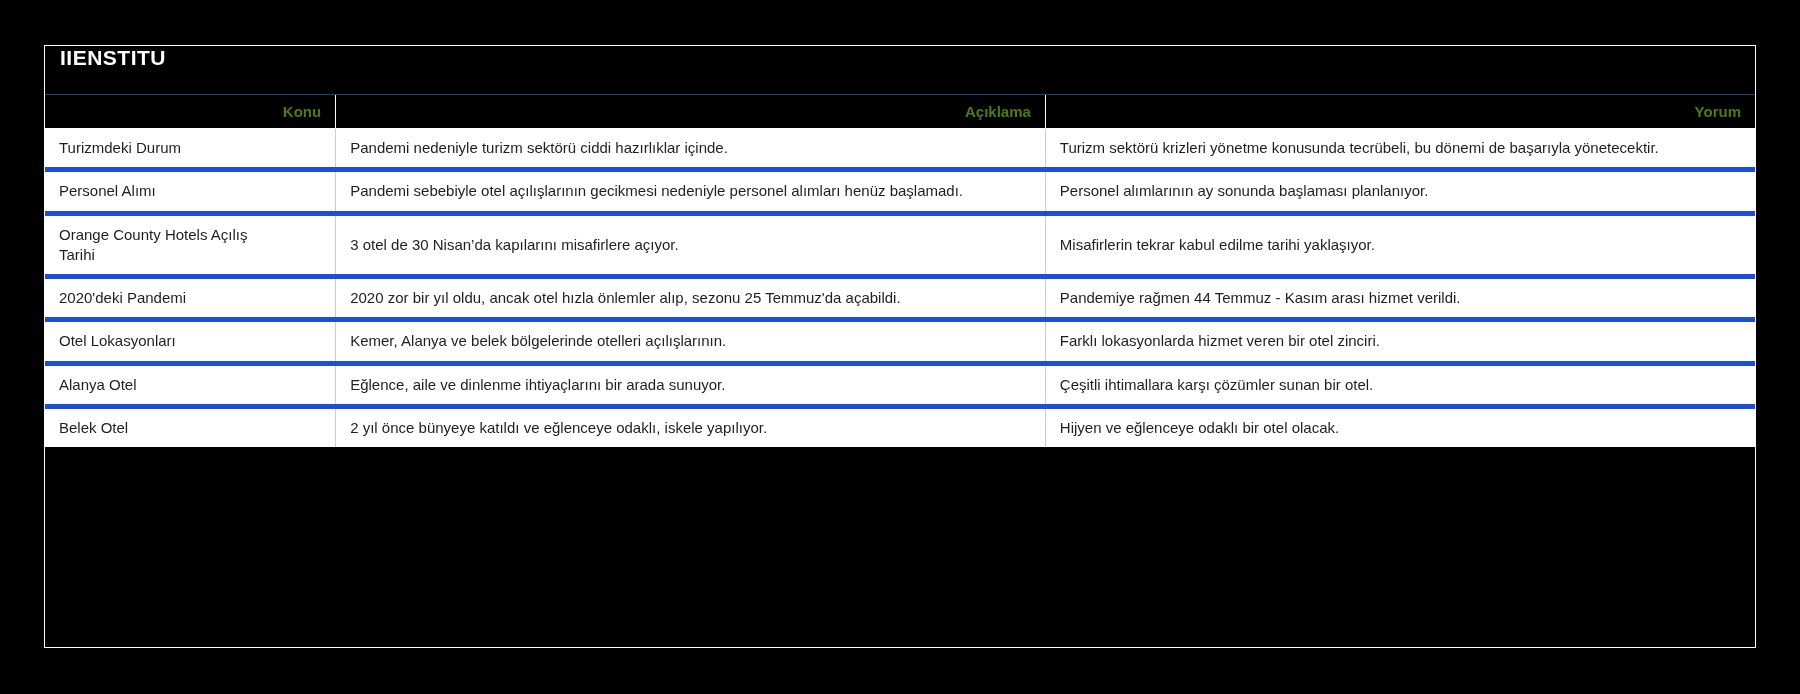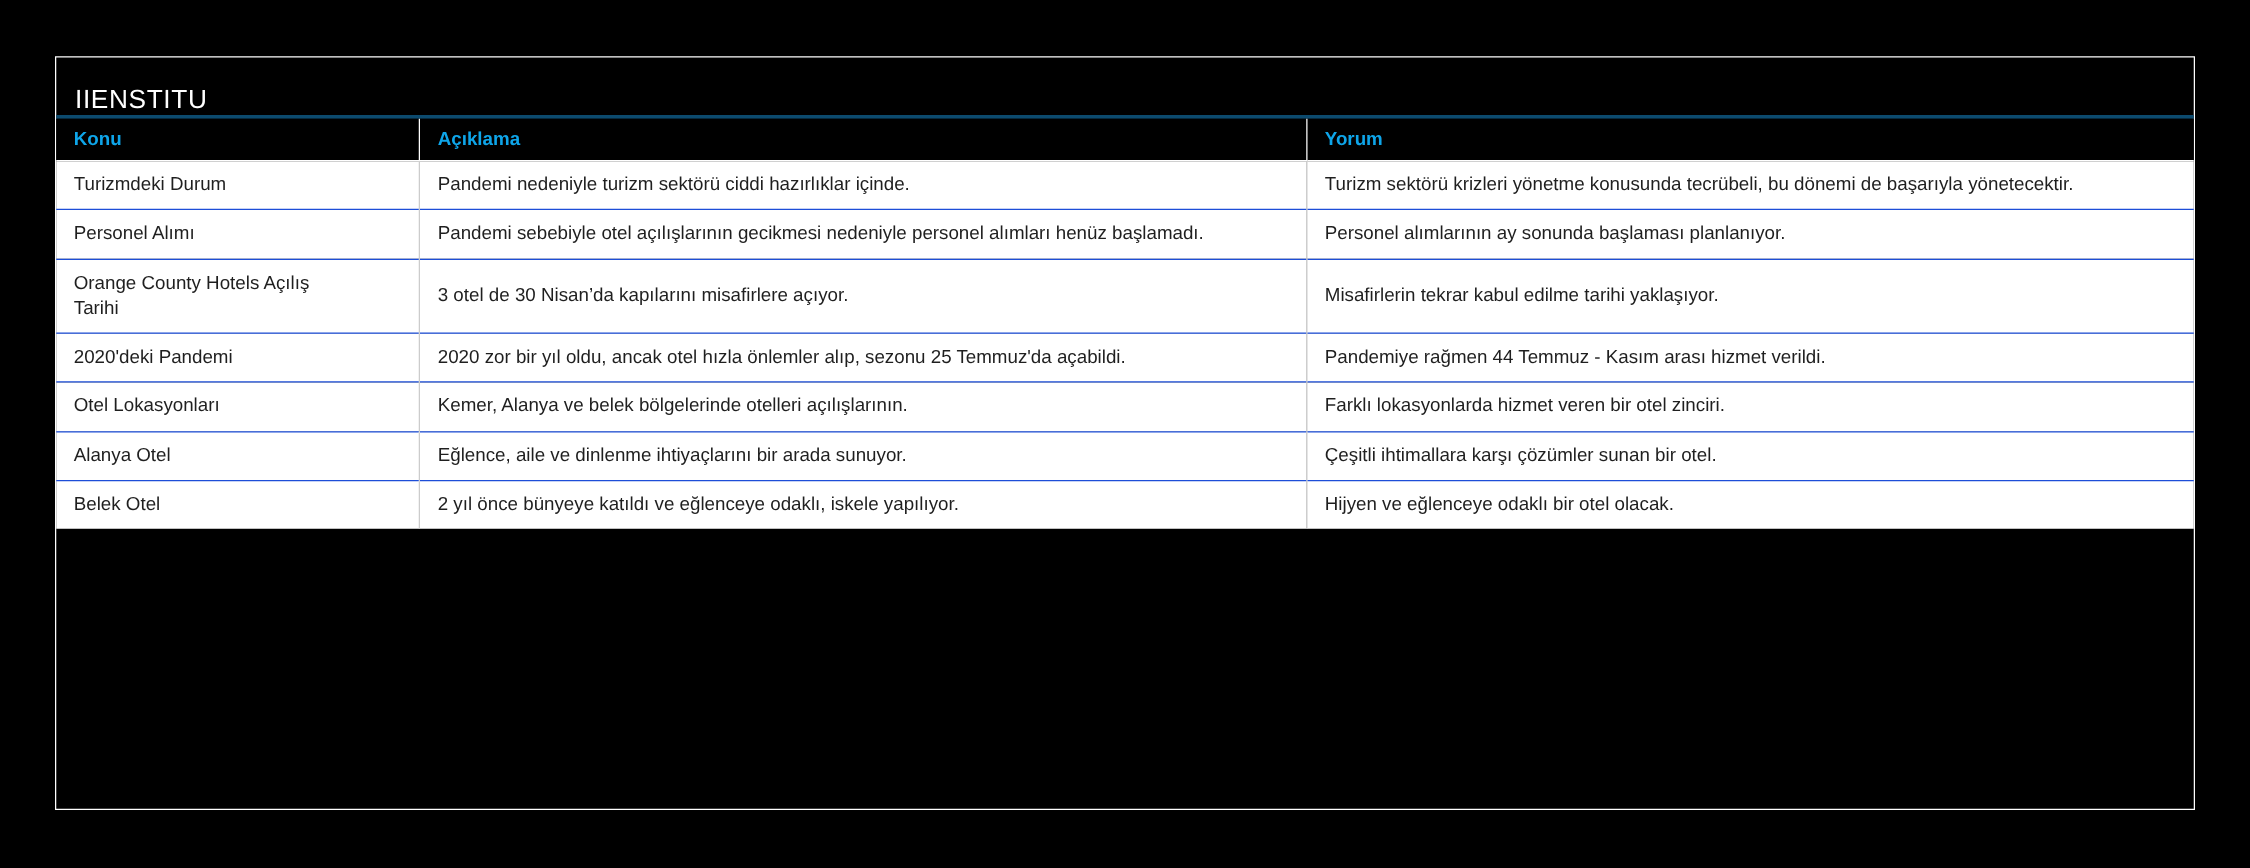--- a/index.html
+++ b/index.html
@@ -21,58 +21,58 @@
     top: 45px;
     width: 1712px;
     height: 603px;
     box-sizing: border-box;
     border: 1px solid #ffffff;
     background: #000000;
   }
   .title-bar {
     height: 49px;
     box-sizing: border-box;
-    border-bottom: 3px solid #0c4a6e;
+    border-bottom: 1px solid #0c4a6e;
     display: flex;
-    align-items: flex-end;
+    align-items: flex-start;
     padding: 0 15px;
     color: #ffffff;
     font-size: 21px;
-    font-weight: normal;
+    font-weight: bold;
     letter-spacing: 0.5px;
   }
   table.data-table {
     width: 100%;
     border-collapse: collapse;
     table-layout: fixed;
   }
   col.c-konu     { width: 17%; }
   col.c-aciklama { width: 41.5%; }
   col.c-yorum    { width: 41.5%; }
 
   thead th {
     background: #000000;
-    color: #0ea5e9;
-    text-align: left;
+    color: #4d7c0f;
+    text-align: right;
     font-size: 15px;
     font-weight: bold;
     padding: 8px 14px;
     border-right: 1px solid #ffffff;
     border-bottom: 1px solid #ffffff;
   }
   thead th:last-child { border-right: none; }
 
   tbody td {
     background: #ffffff;
     color: #1f1f1f;
     font-size: 15px;
     line-height: 1.35;
     padding: 9px 14px;
     vertical-align: middle;
-    border-top: 1px solid #1d4ed8;
+    border-top: 5px solid #1d4ed8;
     border-right: 1px solid #cccccc;
     word-wrap: break-word;
   }
   tbody tr:first-child td { border-top: none; }
   tbody td:last-child { border-right: none; }
   tbody td.cell-konu  { padding-right: 70px; }
   tbody td.cell-yorum { padding-right: 80px; margin-left: 40px; }
 </style>
 </head>
 <body>

